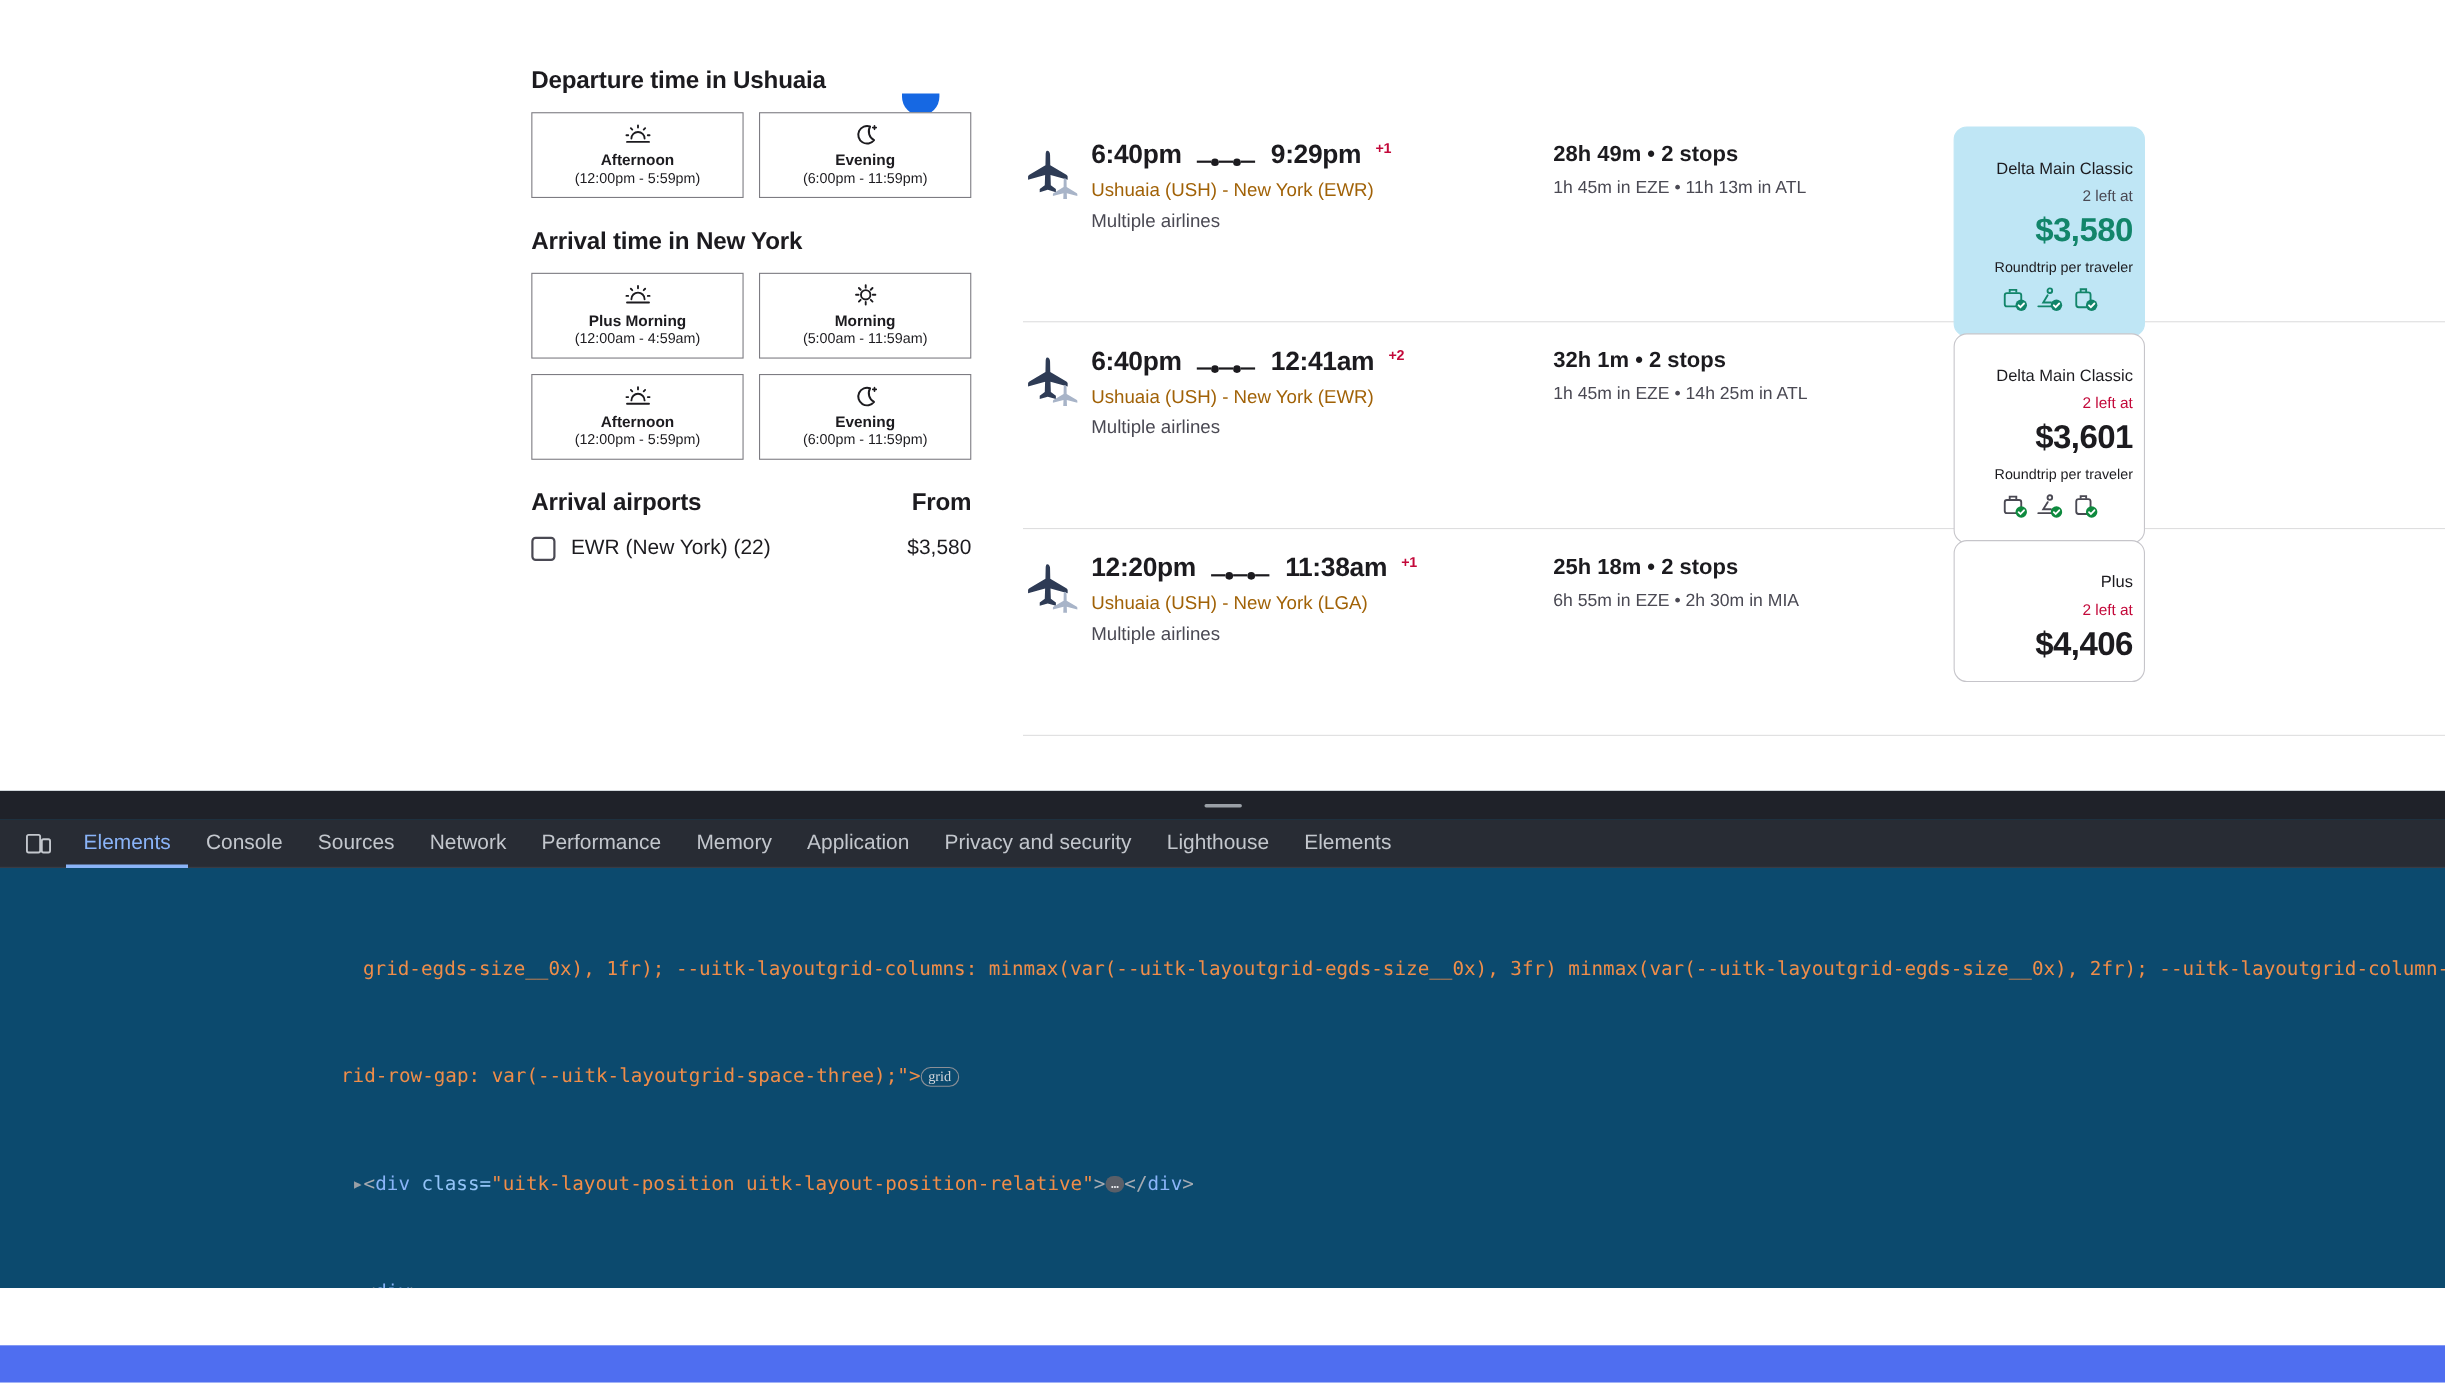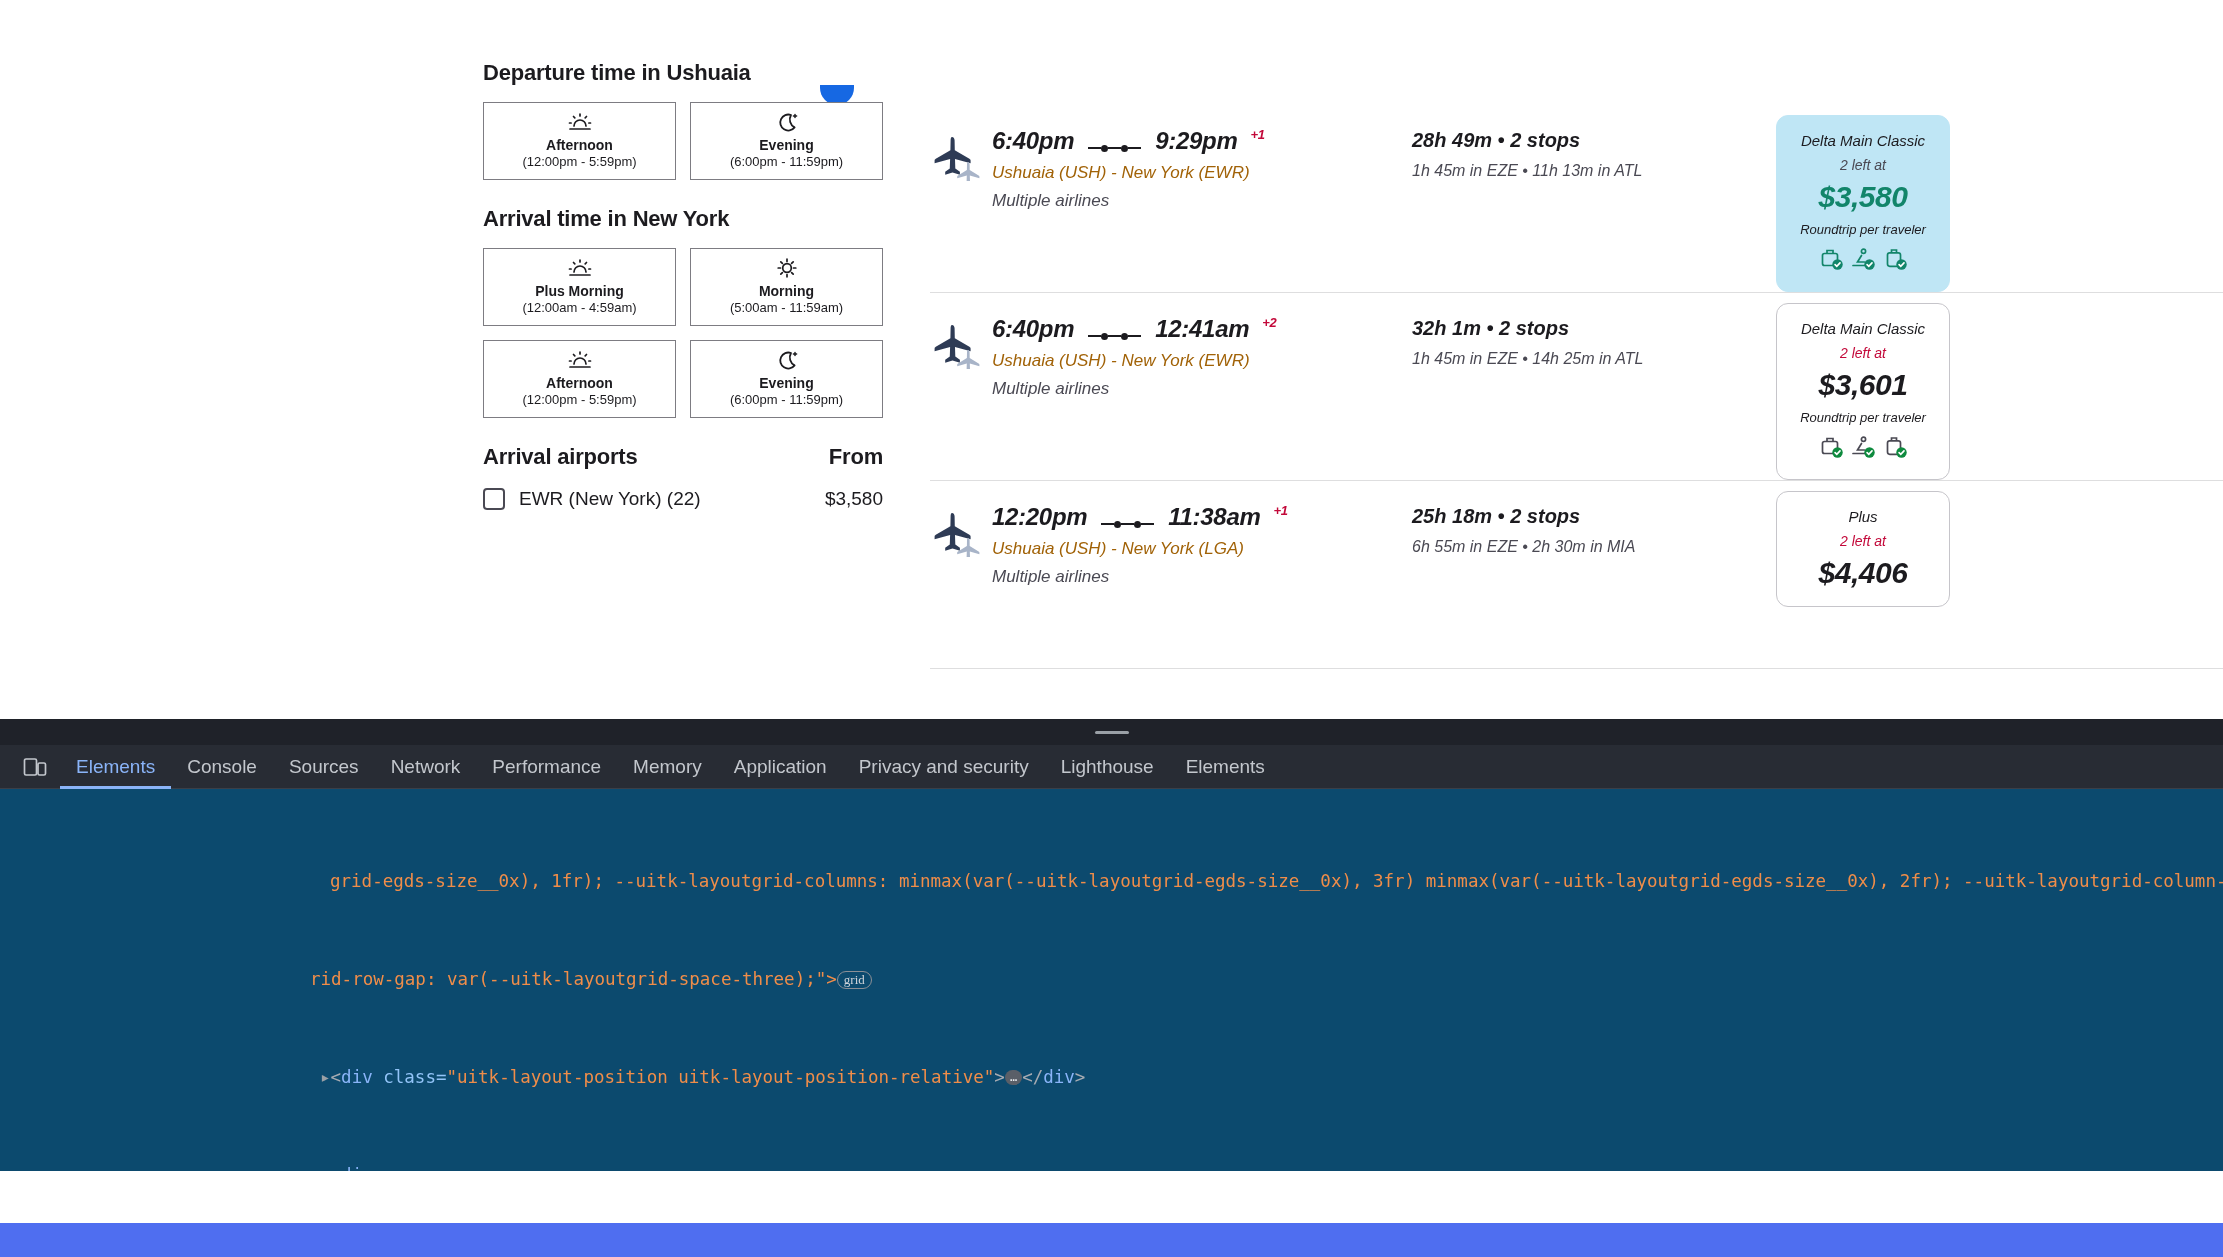--- a/index.html
+++ b/index.html
@@ -56,21 +56,20 @@
   .airport-price { font-weight: normal; }
 
   
   .results { position: absolute; left: 930px; top: 105px; right: 0; }
   .result-row {
     position: relative;
     display: flex; align-items: flex-start;
     border-bottom: 1px solid #dededf;
     padding: 22px 0 30px 0;
     min-height: 188px;
-    font-style: italic;
   }
   .plane-icon { width: 62px; flex: none; padding-top: 8px; }
   .flight-info { width: 420px; flex: none; }
   .times {
     display: flex; align-items: baseline; gap: 12px;
     font-size: 24px; font-weight: bold; color: #1c1b1f; letter-spacing: -0.3px;
   }
   .dots-sep { display: flex; align-items: center; gap: 0px; padding: 0 2px; }
   .dots-sep .bar { width: 13px; height: 2px; background: #1c1b1f; }
   .dots-sep .dot { width: 7px; height: 7px; border-radius: 50%; background: #1c1b1f; }
@@ -79,21 +78,21 @@
   .carrier { font-size: 17px; color: #4a4953; margin-top: 8px; }
   .duration-block { width: 320px; flex: none; padding-top: 2px; }
   .duration { font-size: 20px; font-weight: bold; color: #1c1b1f; }
   .layovers { font-size: 16px; color: #4a4953; margin-top: 10px; }
 
   
   .price-col { position: absolute; right: 273px; top: 10px; }
   .price-card {
     width: 174px; border-radius: 12px;
     border: 1px solid #c6c5ca; background: #fff;
-    padding: 16px 10px 16px 10px; text-align: center; cursor: pointer;
+    padding: 29px 10px 16px 10px; text-align: right; cursor: pointer;
   }
   .price-card.primary { background: #bfe6f5; border-color: #bfe6f5; }
   .pc-name { font-size: 15px; color: #1c1b1f; }
   .pc-left { font-size: 14px; color: #c3093a; margin-top: 8px; }
   .price-card.primary .pc-left { color: #4a4953; }
   .pc-price { font-size: 30px; font-weight: bold; color: #1c1b1f; margin-top: 7px; letter-spacing: -0.5px; }
   .price-card.primary .pc-price { color: #12856a; }
   .pc-sub { font-size: 13px; color: #1c1b1f; margin-top: 8px; }
   .pc-amenities { display: flex; justify-content: center; gap: 6px; margin-top: 10px; }
 

